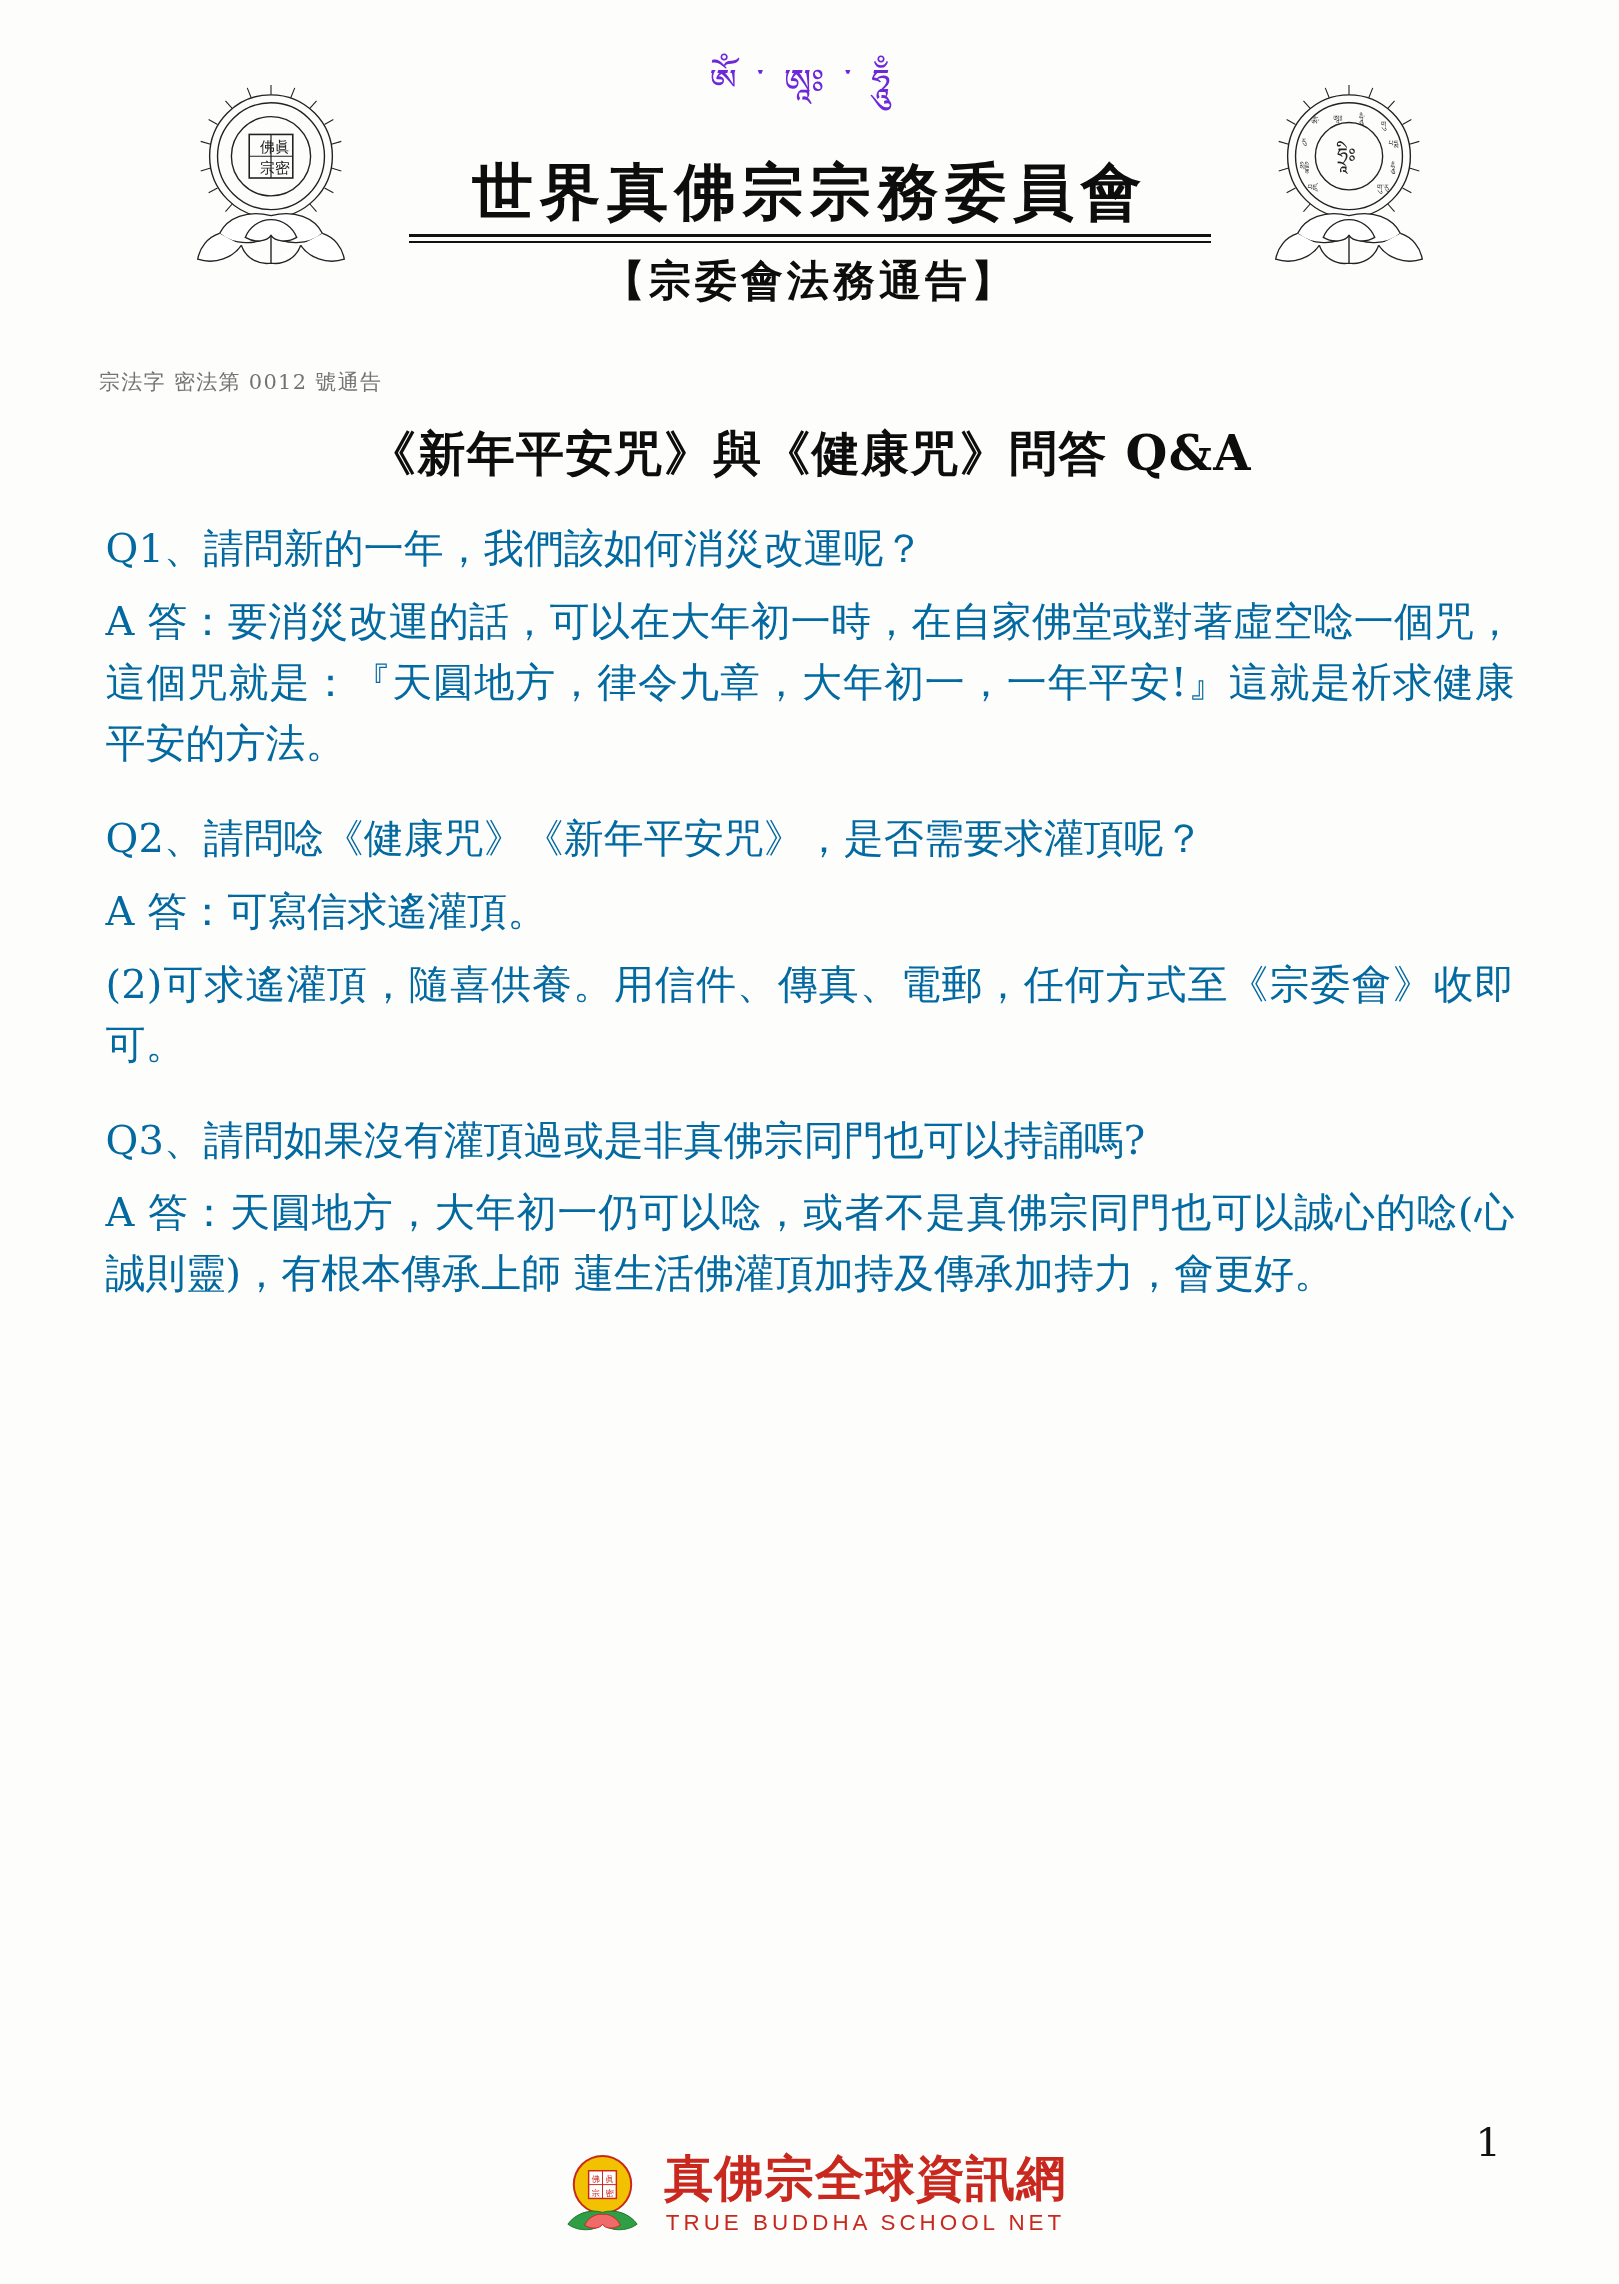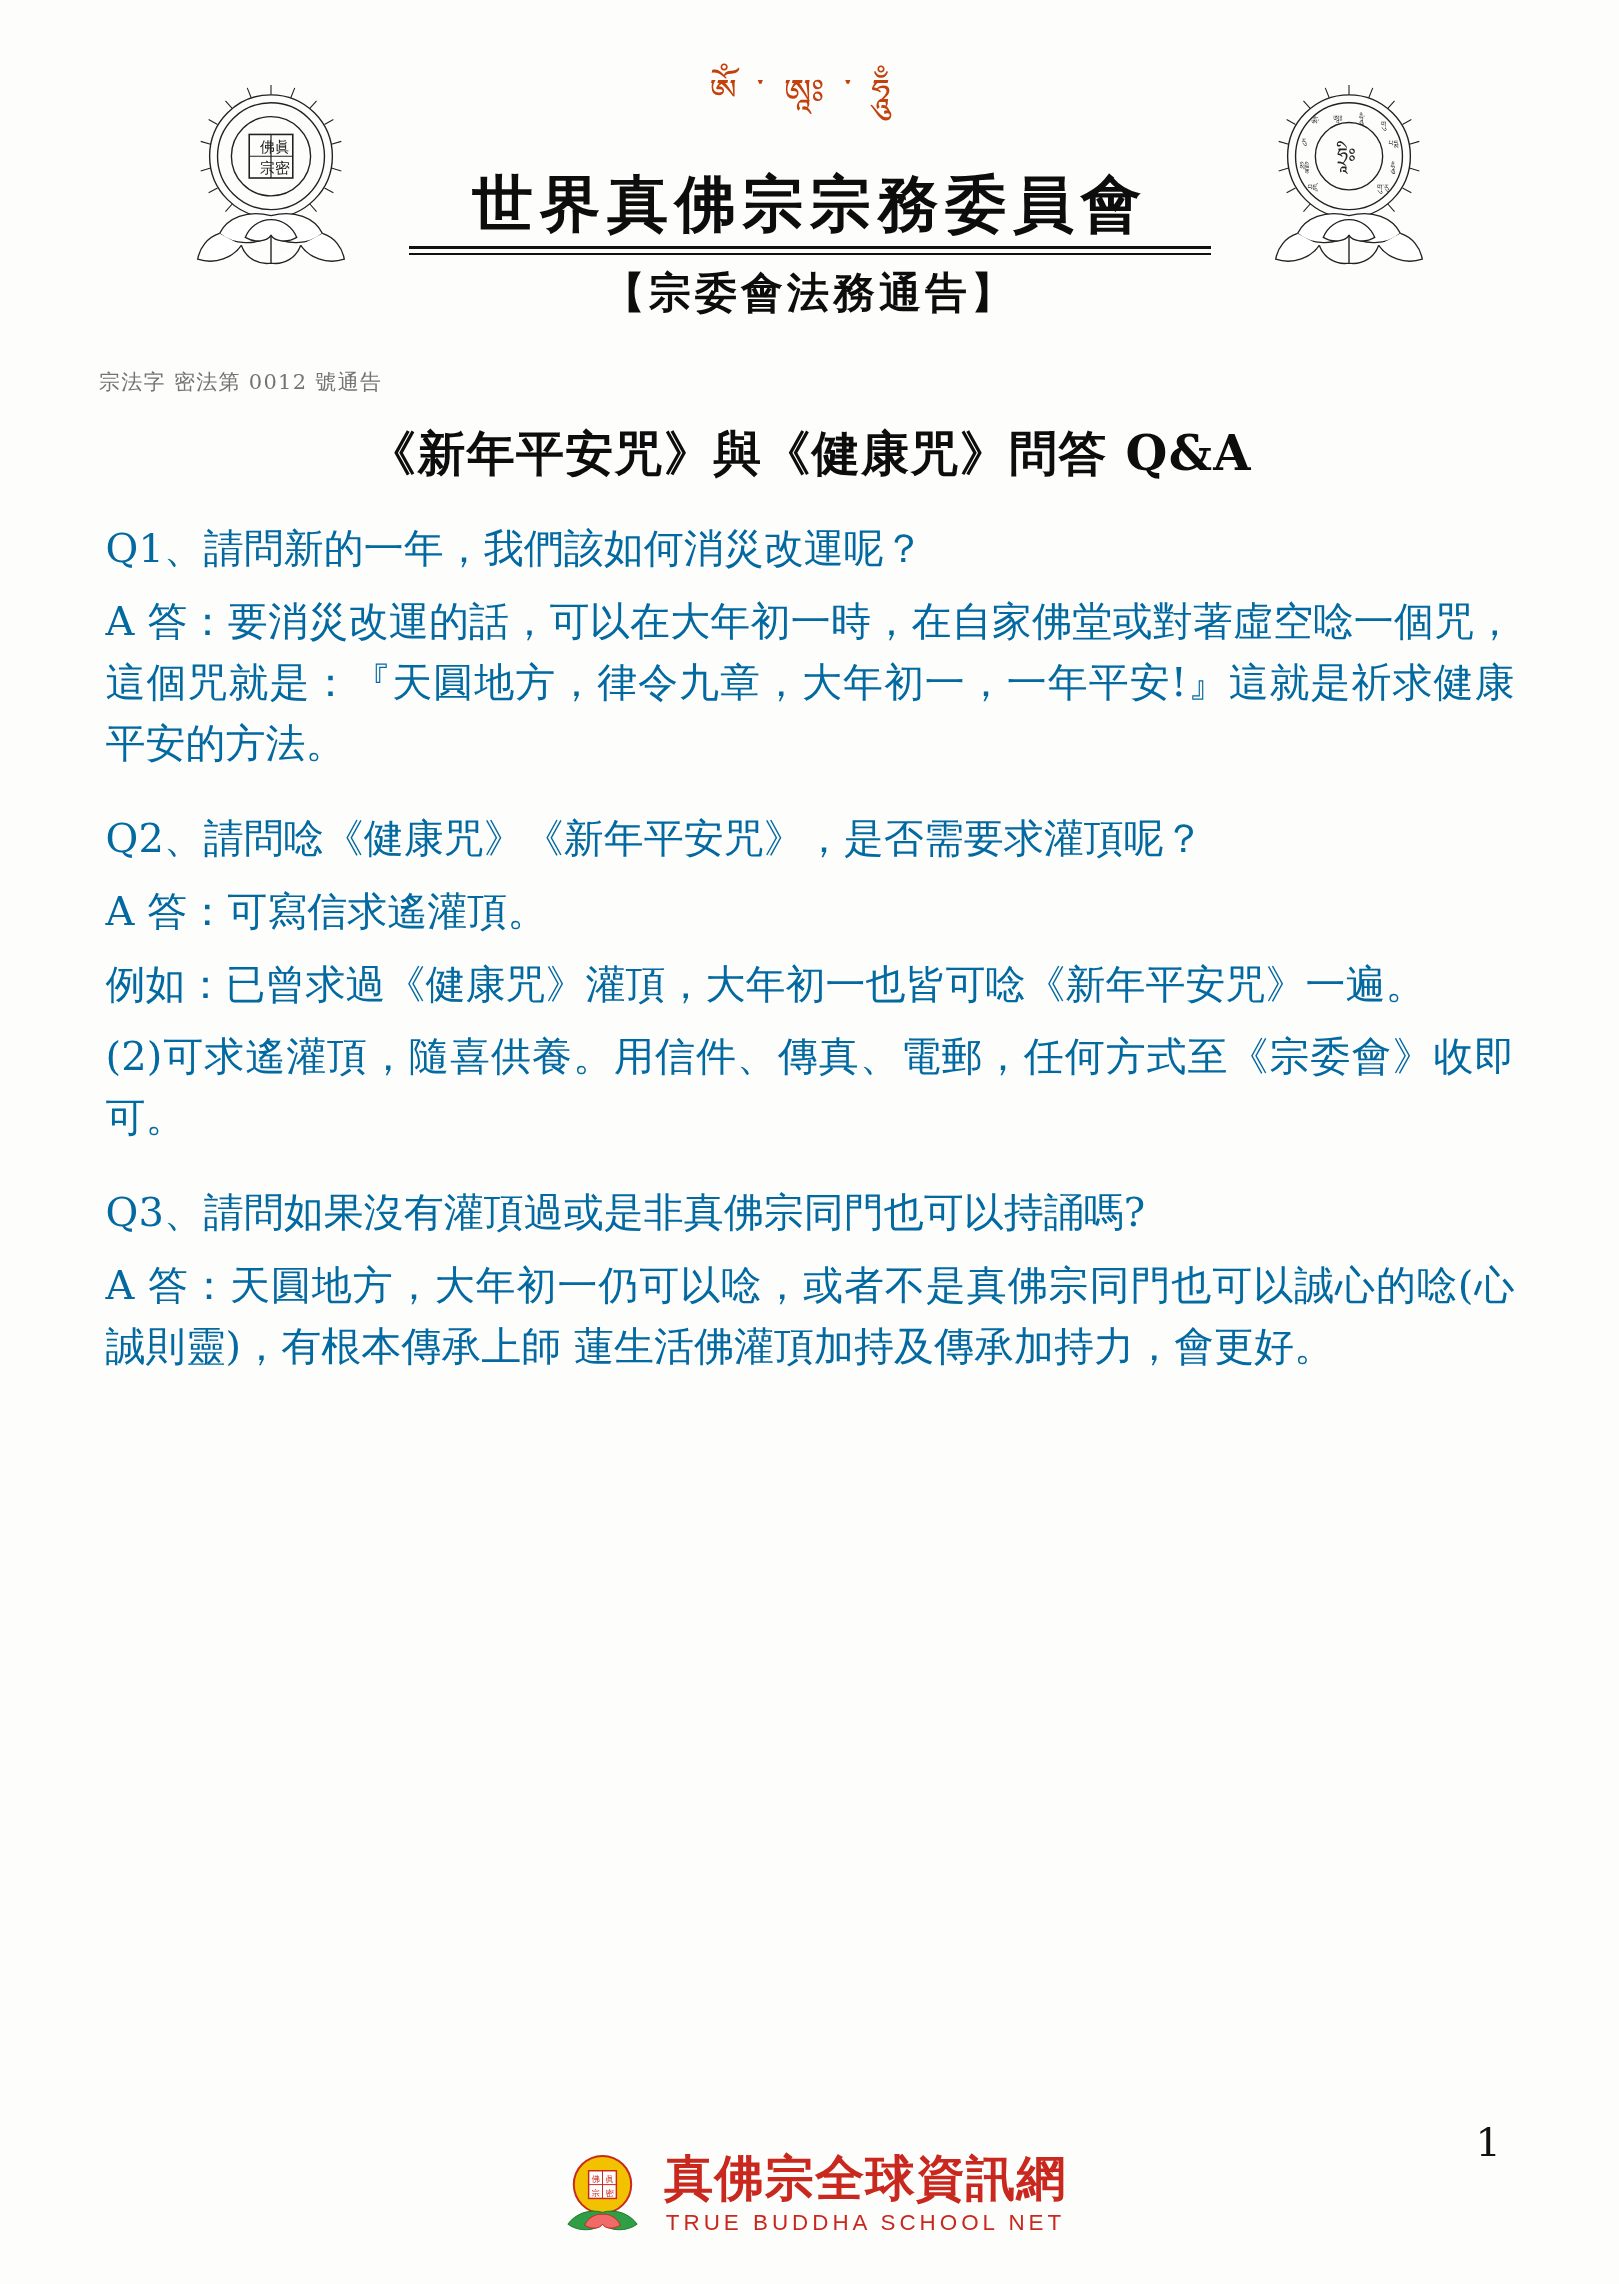--- a/index.html
+++ b/index.html
@@ -41,27 +41,26 @@
   .seal svg { display: block; width: 100%; height: 100%; }
 
   .header-center {
     position: absolute;
     left: 284px;
     right: 284px;
     top: 0;
     text-align: center;
   }
   .tibetan-line {
-    font-family: Liberation Mono, monospace;
+    font-family: Liberation Serif, serif;
     font-size: 34px;
     letter-spacing: 20px;
-    color: #c2410c;
+    color: #6d28d9;
     height: 46px;
     line-height: 46px;
-    margin-top: 12px;
   }
   .org-title {
     font-family: "DejaVu Serif", serif;
     font-weight: bold;
     font-size: 61px;
     letter-spacing: 6.6px;
     color: #0d0d0d;
     line-height: 1.15;
     padding-top: 4px;
     white-space: nowrap;
@@ -254,21 +253,20 @@
     <div class="qa-block">
       <p class="para question">Q1、請問新的一年，我們該如何消災改運呢？</p>
       <p class="para answer">A 答：要消災改運的話，可以在大年初一時，在自家佛堂或對著虛空唸一個咒，這個咒就是：『天圓地方，律令九章，大年初一，一年平安!』這就是祈求健康平安的方法。</p>
     </div>
 
     <div class="gap"></div>
 
     <div class="qa-block">
       <p class="para question">Q2、請問唸《健康咒》《新年平安咒》，是否需要求灌頂呢？</p>
       <p class="para answer">A 答：可寫信求遙灌頂。</p>
-      <p class="para answer">例如：已曾求過《健康咒》灌頂，大年初一也皆可唸《新年平安咒》一遍。</p>
       <p class="para answer">(2)可求遙灌頂，隨喜供養。用信件、傳真、電郵，任何方式至《宗委會》收即可。</p>
     </div>
 
     <div class="gap"></div>
 
     <div class="qa-block">
       <p class="para question">Q3、請問如果沒有灌頂過或是非真佛宗同門也可以持誦嗎?</p>
       <p class="para answer">A 答：天圓地方，大年初一仍可以唸，或者不是真佛宗同門也可以誠心的唸(心誠則靈)，有根本傳承上師 蓮生活佛灌頂加持及傳承加持力，會更好。</p>
     </div>
 

